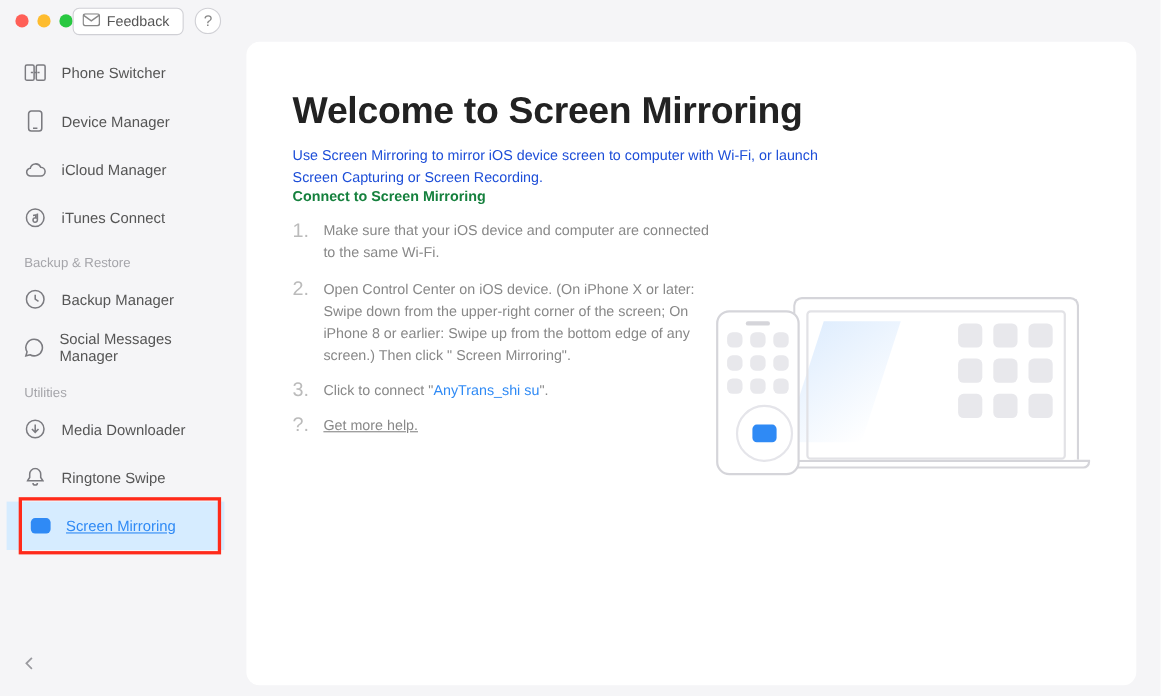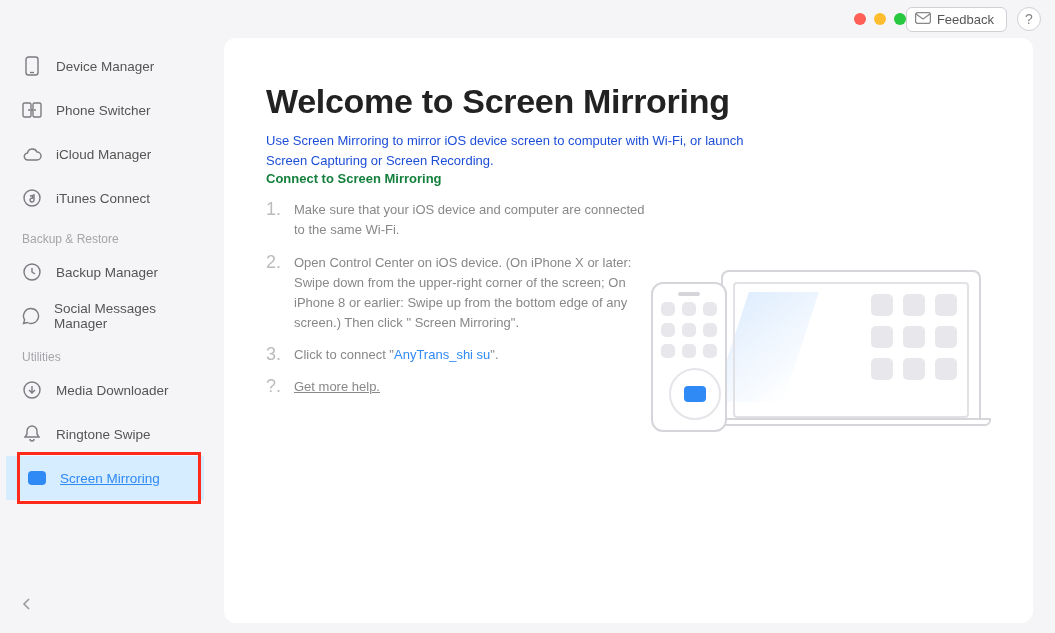--- a/index.html
+++ b/index.html
@@ -9,21 +9,21 @@
     width: 1055px;
     height: 633px;
     overflow: hidden;
     position: relative;
   }
   
   .titlebar {
     height: 38px;
     display: flex;
     align-items: center;
-    justify-content: flex-end;
+    justify-content: flex-start;
     padding: 0 14px;
   }
   .traffic-lights { display: flex; gap: 8px; }
   .dot { width: 12px; height: 12px; border-radius: 50%; }
   .dot.red { background: #ff5f57; }
   .dot.yellow { background: #febc2e; }
   .dot.green { background: #28c840; }
   .titlebar-right { display: flex; align-items: center; gap: 10px; }
   .feedback-btn {
     border: 1px solid #d0d0d5;
@@ -286,36 +286,36 @@
     </button>
   </div>
 </div>
 
 <div class="app">
 
   <nav class="sidebar">
     <div class="side-section">
       <div class="side-item">
         <span class="icon-wrap">
-          <svg width="16" height="20" viewBox="0 0 16 20" fill="none" stroke="currentColor" stroke-width="1.4">
-              <rect x="2" y="1" width="12" height="18" rx="2.5"></rect>
-              <line x1="6" y1="16.5" x2="10" y2="16.5"></line>
-            </svg>
-        </span>
-        <span>Device Manager</span>
-      </div>
-      <div class="side-item">
-        <span class="icon-wrap">
           <svg width="20" height="18" viewBox="0 0 20 18" fill="none" stroke="currentColor" stroke-width="1.4">
               <rect x="1" y="2" width="8" height="14" rx="1.5"></rect>
               <rect x="11" y="2" width="8" height="14" rx="1.5"></rect>
               <path d="M6 9h8" stroke-dasharray="2 1"></path>
             </svg>
         </span>
         <span>Phone Switcher</span>
+      </div>
+      <div class="side-item">
+        <span class="icon-wrap">
+          <svg width="16" height="20" viewBox="0 0 16 20" fill="none" stroke="currentColor" stroke-width="1.4">
+              <rect x="2" y="1" width="12" height="18" rx="2.5"></rect>
+              <line x1="6" y1="16.5" x2="10" y2="16.5"></line>
+            </svg>
+        </span>
+        <span>Device Manager</span>
       </div>
       <div class="side-item">
         <span class="icon-wrap">
           <svg width="20" height="14" viewBox="0 0 20 14" fill="none" stroke="currentColor" stroke-width="1.4">
               <path d="M6 13h9a4 4 0 0 0 0-8 5 5 0 0 0-9.5 1A3.5 3.5 0 0 0 6 13z"></path>
             </svg>
         </span>
         <span>iCloud Manager</span>
       </div>
       <div class="side-item">

